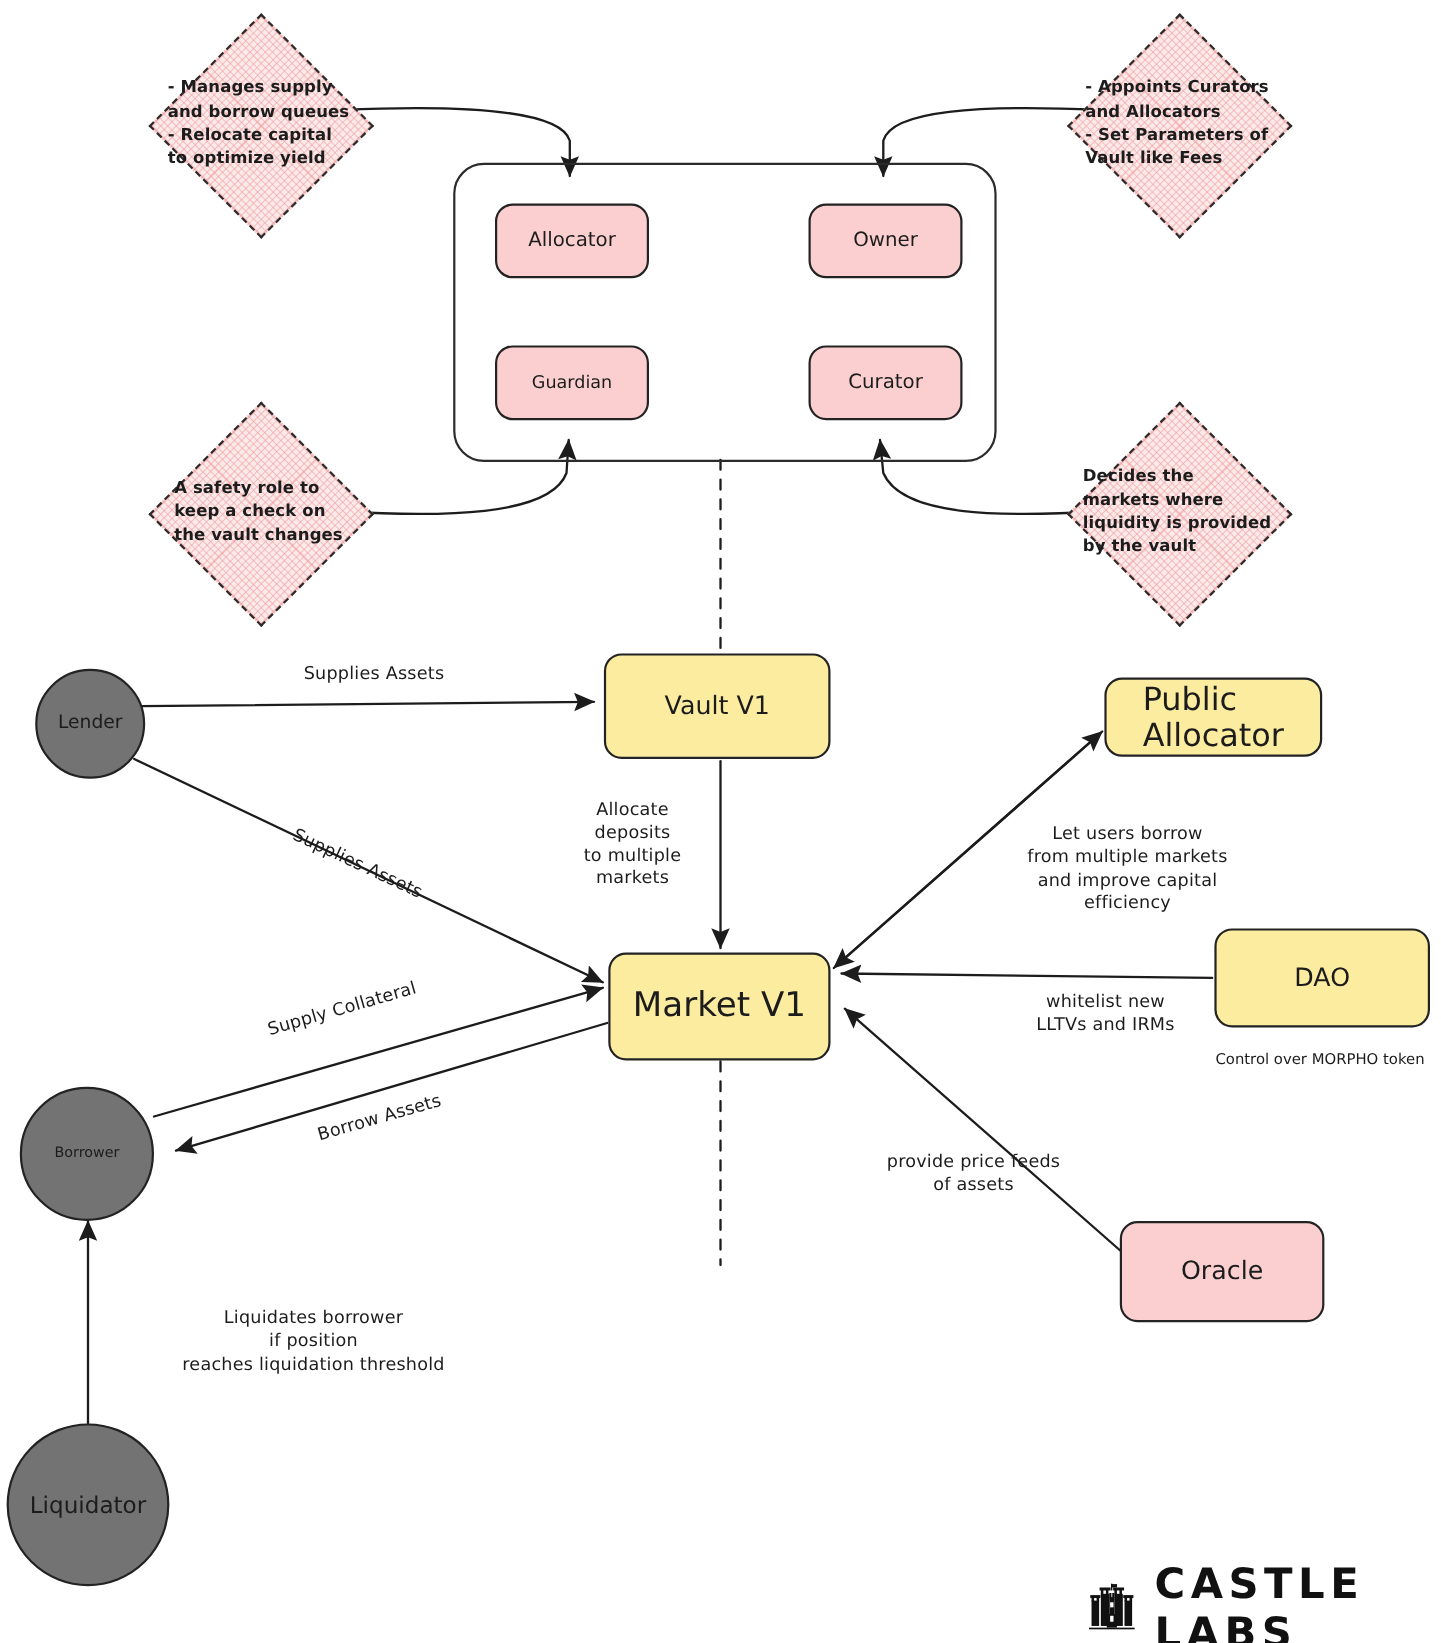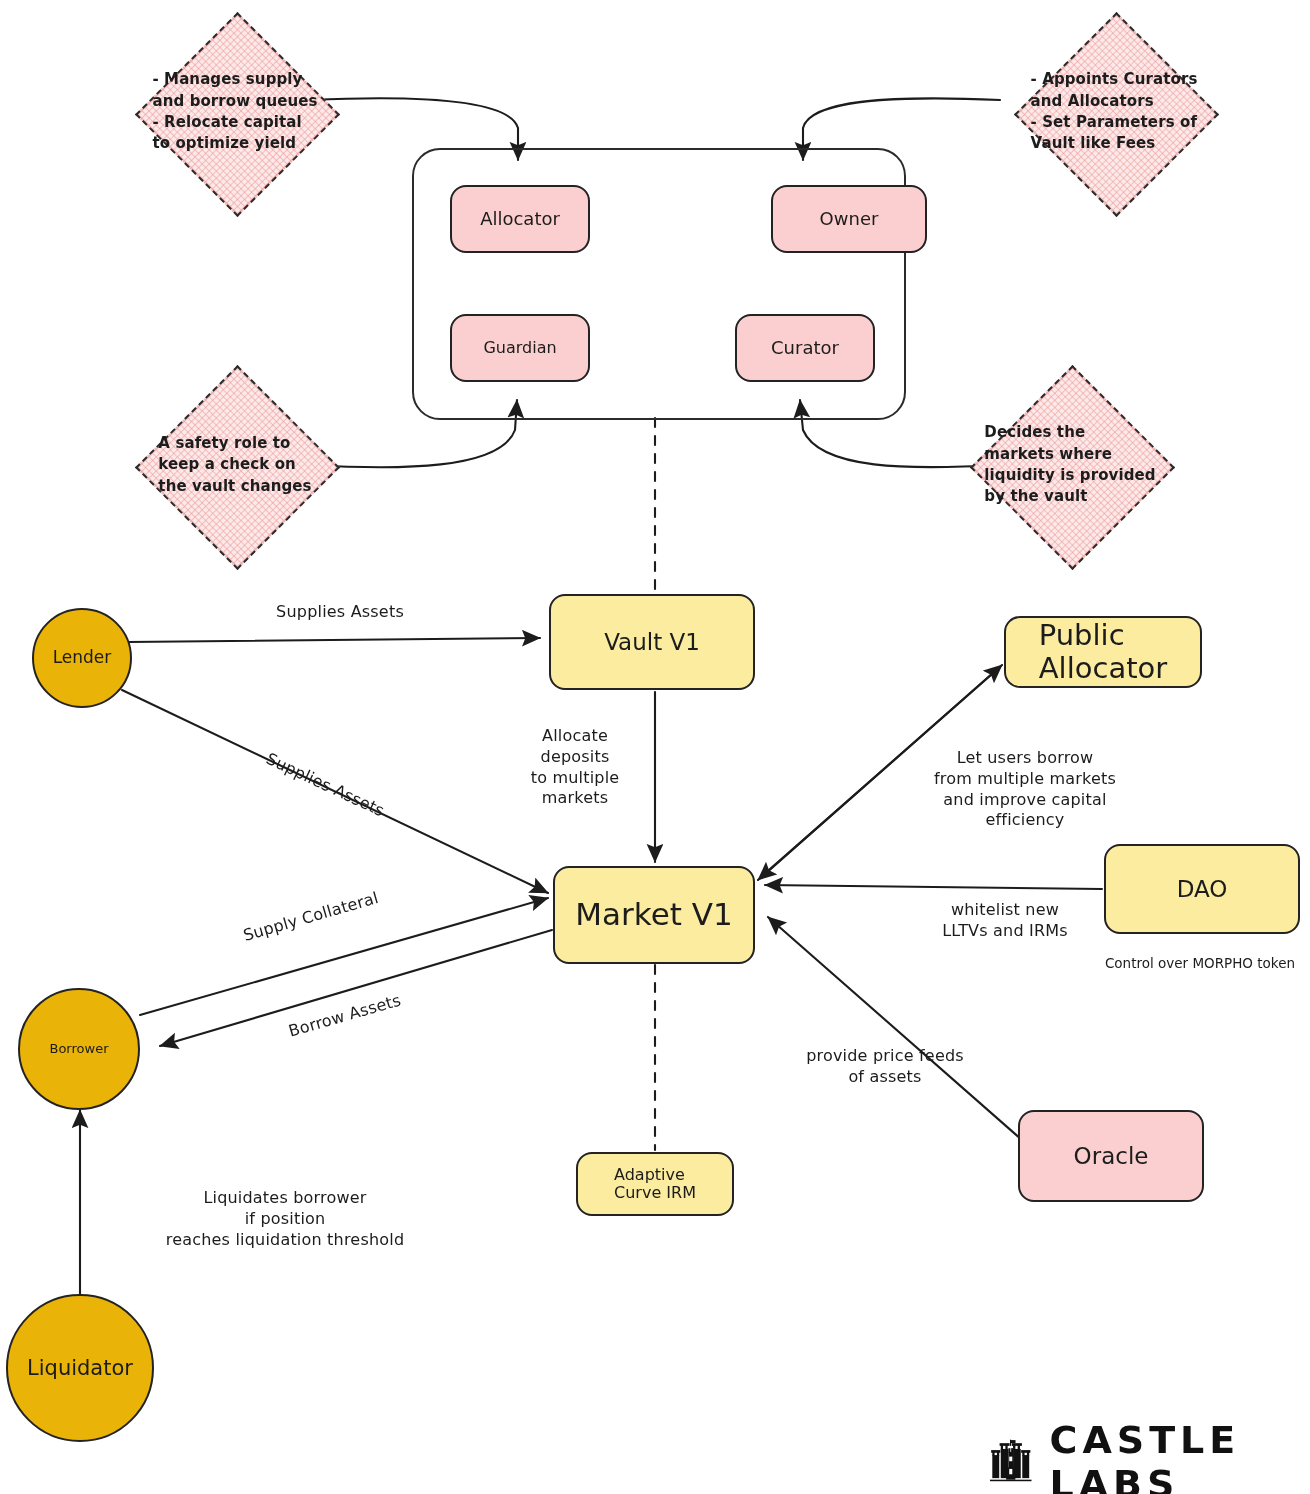--- a/index.html
+++ b/index.html
@@ -39,21 +39,21 @@
   }
   .rbox {
     border: 2.2px solid #232323;
     border-radius: 16px;
   }
   .pink   { background: #fbcfcf; }
   .yellow { background: #fbeca0; }
   .circle {
     border: 2.2px solid #232323;
     border-radius: 50%;
-    background: #eab308;
+    background: #737373;
   }
   .groupbox {
     position: absolute;
     border: 2.4px solid #2b2b2b;
     border-radius: 28px;
     background: transparent;
   }
   .diamond-wrap {
     position: absolute;
     display: flex;
@@ -160,33 +160,33 @@
 
       <path d="M1022,1140 L768,917" marker-end="url(#ah)"></path>
 
       <path d="M655,965 L655,1150" stroke-dasharray="9 9"></path>
     </g>
   </svg>
 
   <div class="groupbox" style="left:412px; top:148px; width:490px; height:268px;"></div>
 
   <div class="node rbox pink" style="left:450px; top:185px; width:140px; height:68px; font-size:18px;">Allocator</div>
-  <div class="node rbox pink" style="left:771px; top:185px; width:156px; height:68px; font-size:18px;">Owner</div>
+  <div class="node rbox pink" style="left:735px; top:185px; width:140px; height:68px; font-size:18px;">Owner</div>
   <div class="node rbox pink" style="left:450px; top:314px; width:140px; height:68px; font-size:16px;">Guardian</div>
   <div class="node rbox pink" style="left:735px; top:314px; width:140px; height:68px; font-size:18px;">Curator</div>
 
   <div class="diamond-wrap" style="left:135px; top:12px; width:200px; height:200px;">
     <div class="diamond-shape"></div>
     <div class="diamond-text">- Manages supply
 and borrow queues
 - Relocate capital
 to optimize yield</div>
   </div>
 
-  <div class="diamond-wrap" style="left:1014px; top:12px; width:200px; height:200px;align-items:center;">
+  <div class="diamond-wrap" style="left:970px; top:12px; width:200px; height:200px;align-items:center;">
     <div class="diamond-shape"></div>
     <div class="diamond-text">- Appoints Curators
 and Allocators
 - Set Parameters of
 Vault like Fees</div>
   </div>
 
   <div class="diamond-wrap" style="left:135px; top:365px; width:200px; height:200px;">
     <div class="diamond-shape"></div>
     <div class="diamond-text">A safety role to
@@ -212,22 +212,20 @@
 
   <div class="node rbox yellow" style="left:553px; top:866px; width:202px; height:98px; font-size:31px;">Market V1</div>
 
   <div class="node rbox yellow" style="left:1004px; top:616px; width:198px; height:72px; font-size:29px;">Public
 Allocator</div>
 
   <div class="node rbox yellow" style="left:1104px; top:844px; width:196px; height:90px; font-size:23px;">DAO</div>
 
   <div class="node rbox pink" style="left:1018px; top:1110px; width:186px; height:92px; font-size:23px;">Oracle</div>
 
-  <div class="node rbox yellow" style="left:576px; top:1152px; width:158px; height:64px; font-size:16px;">Adaptive
-Curve IRM</div>
 
   <div class="edge-label" style="left:210px; top:602px; width:260px;">Supplies Assets</div>
 
   <div class="edge-label" style="left:210px; top:775px; width:230px; transform:rotate(25deg);">Supplies Assets</div>
 
   <div class="edge-label" style="left:505px; top:726px; width:140px;">Allocate
 deposits
 to multiple
 markets</div>
 

